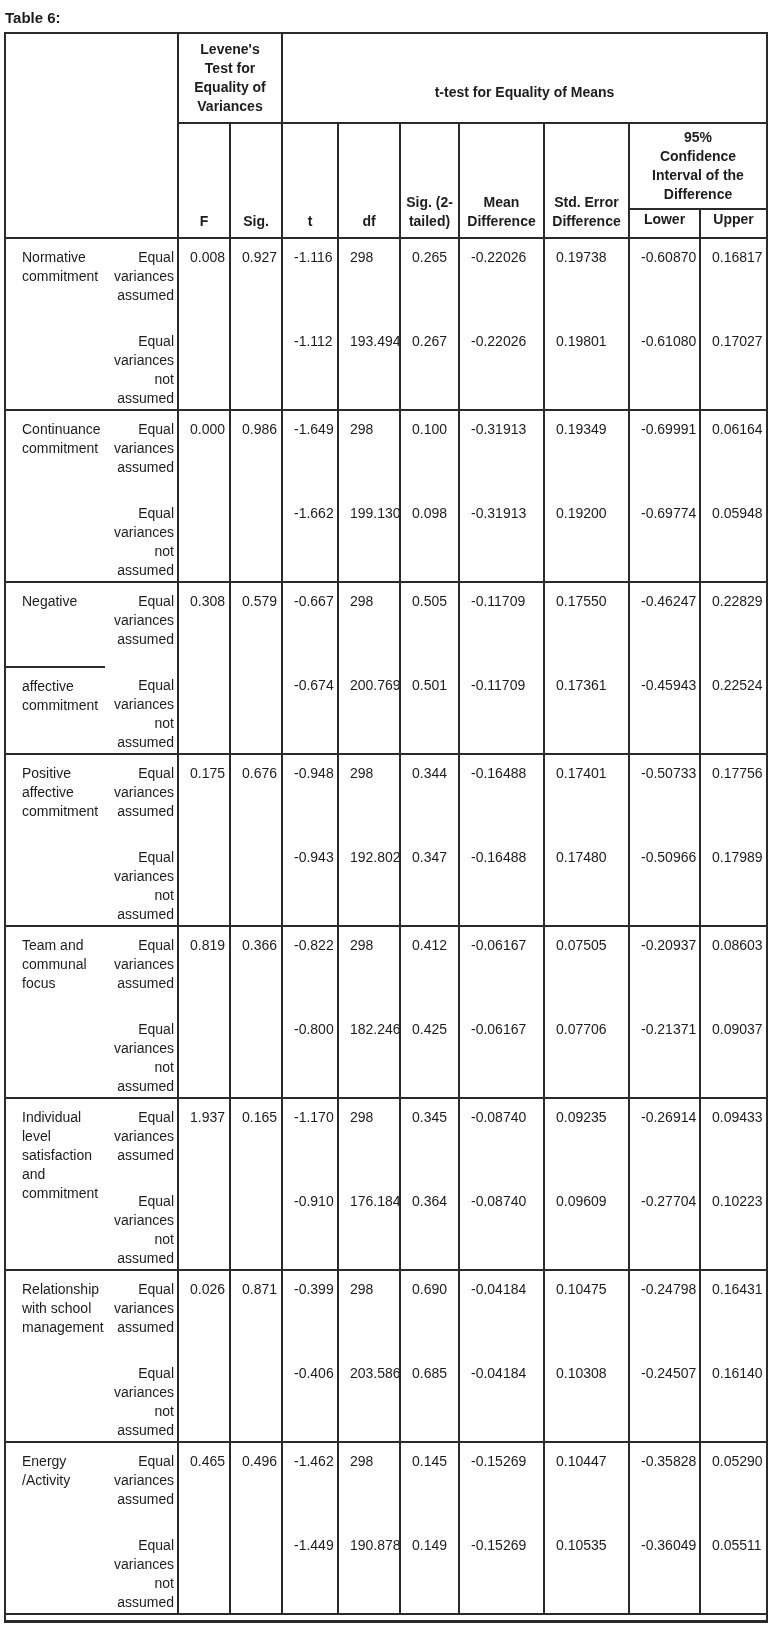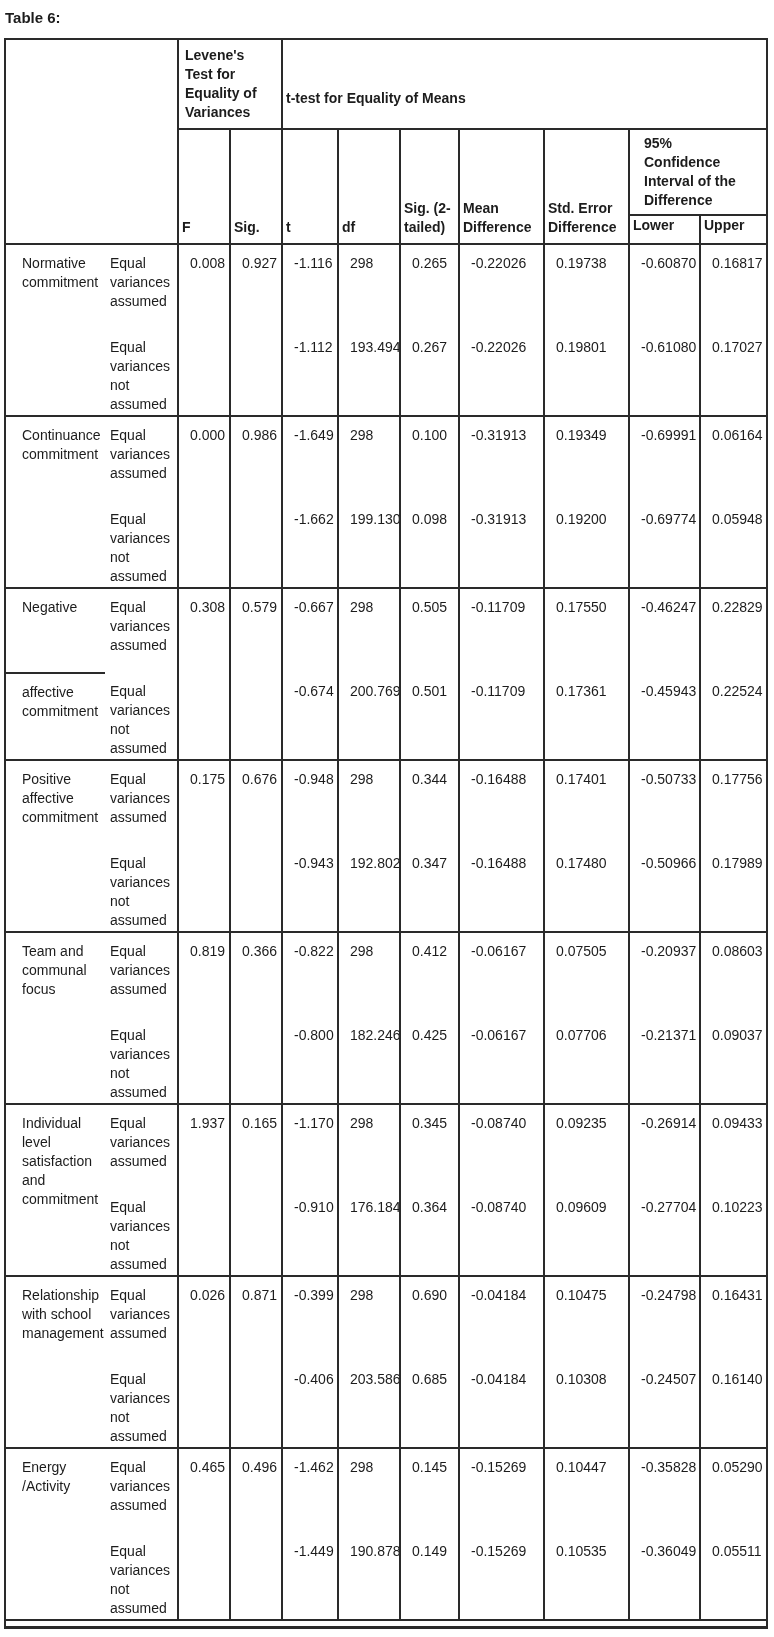--- a/index.html
+++ b/index.html
@@ -4,39 +4,39 @@
 <style>
   html,body { margin:0; padding:0; background:#ffffff; }
   body {
     width:774px;
     font-family:"Liberation Sans","DejaVu Sans",sans-serif;
     color:#1c1c1c;
     -webkit-font-smoothing:antialiased;
   }
   .caption {
     display:flex;
-    margin:9px 0 11px 5px;
+    margin:9px 0 5px 5px;
     font-size:15px;
     font-weight:bold;
     line-height:18px;
   }
   .caption .cap-label { width:105px; flex:0 0 105px; }
   table.stats {
     border-collapse:collapse;
     table-layout:fixed;
     margin-left:4px;
     width:764px;
     border:2px solid #2a2a2a;
     border-bottom-width:3px;
     font-size:14px;
     line-height:19px;
   }
   thead th {
     font-weight:bold;
-    text-align:left;
+    text-align:center;
     vertical-align:bottom;
     padding:0 3px 6px 3px;
     border-radius:20px;
   }
   th.levene {
     border:2px solid #2a2a2a;
     vertical-align:middle;
     padding:6px 6px;
   }
   th.ttest {
@@ -58,21 +58,21 @@
   tbody td {
     vertical-align:top;
     padding:9px 3px 0 8px;
     overflow:hidden;
   }
   tbody td.num { border-left:2px solid #2a2a2a; padding-left:11px; }
   tbody tr.group-start td { border-top:2px solid #2a2a2a; }
   tbody tr.group-start { height:85px; }
   tbody tr.row2 { height:87px; }
   td.glabel { padding-left:16px; }
-  td.vlabel { padding-left:5px; }
+  td.vlabel { padding-left:5px;text-align:right; }
   td.glabel.underline { border-bottom:2px solid #2a2a2a; }
   tr.spacer td { height:5px; padding:0; border-top:2px solid #2a2a2a; }
 </style>
 </head>
 <body>
 
 <div class="caption">
   <span class="cap-label">Table 6:</span>
 </div>
 

